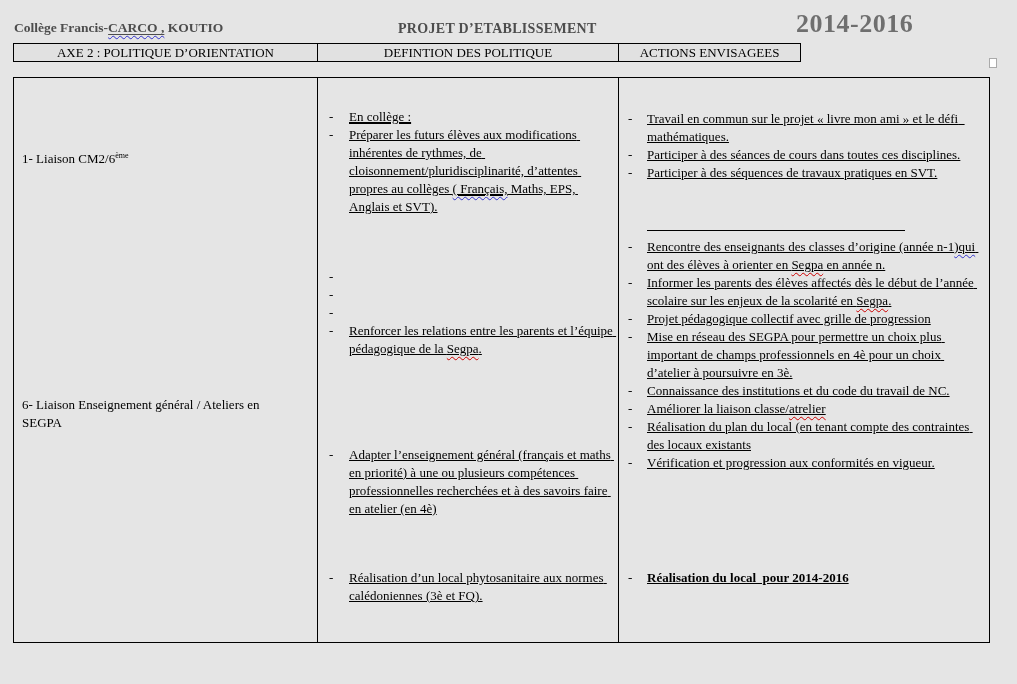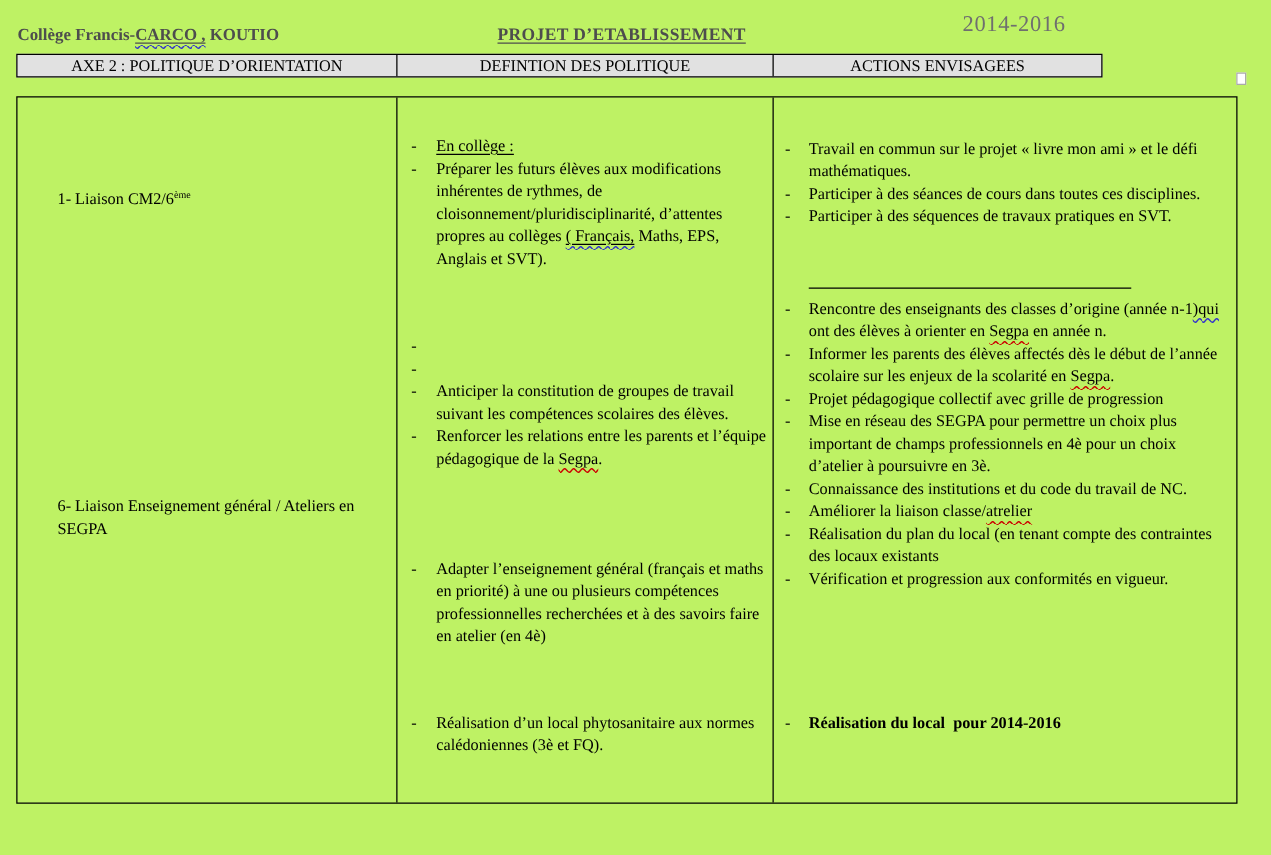--- a/index.html
+++ b/index.html
@@ -1,52 +1,52 @@
 <!DOCTYPE html>
 <html><head>
 <meta charset="utf-8">
 <style>
   * { margin:0; padding:0; box-sizing:border-box; }
   html,body { background:#ffffff; }
   .page {
-    position:relative; width:1017px; height:684px; background:#bef264;
+    position:relative; width:1017px; height:684px; background:#e5e5e5;
     font-family:"Liberation Serif","DejaVu Serif",serif;
     font-size:13px; color:#000; overflow:hidden;
   }
   
   .college   { position:absolute; left:14px;  top:20px; font-weight:bold; font-size:13.5px; color:#4d4d4d; }
   .doctitle  { position:absolute; left:398px; top:21px; font-weight:bold; font-size:14px; color:#4d4d4d; letter-spacing:.3px; }
-  .doctitle .inner { text-decoration:underline; text-underline-offset:2px; }
-  .years     { position:absolute; left:770px; top:9px; font-weight:normal; font-size:18px; color:#6f6f6f; letter-spacing:.5px; }
+  .doctitle .inner { text-underline-offset:2px; }
+  .years     { position:absolute; left:796px; top:9px; font-weight:bold; font-size:26px; color:#6f6f6f; letter-spacing:.5px; }
   
   .thead {
-    position:absolute; left:13px; top:43px; width:869px; height:19px;
+    position:absolute; left:13px; top:43px; width:788px; height:19px;
     display:flex; background:#e1e1e1; border:1.5px solid #000;
   }
   .thead .hc { display:flex; align-items:center; justify-content:center; font-size:13px; color:#000; height:100%; }
   .thead .hc1 { width:303px; }
   .thead .hc2 { width:302px; border-left:1.5px solid #000; border-right:1.5px solid #000; }
   .thead .hc3 { flex:1; }
   
   .anchor { position:absolute; left:989px; top:58px; width:8px; height:10px; border:1px solid #aaa; background:#fff; }
   
   .mtable {
     position:absolute; left:13px; top:77px; width:977px; height:566px;
     border:1.5px solid #000; display:flex;
   }
   .tcol { position:relative; height:100%; }
   .c1 { width:303px; }
   .c2 { width:302px; border-left:1.5px solid #000; border-right:1.5px solid #000; }
   .c3 { flex:1; }
-  .label { position:absolute; left:8px; right:16px; line-height:18px;margin-left:24px; }
+  .label { position:absolute; left:8px; right:16px; line-height:18px; }
   .list  { position:absolute; left:0; right:5px; }
   .li    { display:flex; line-height:18px; }
   .li .dash { flex:0 0 31px; padding-left:11px; }
   .c3 .li .dash { flex:0 0 28px; padding-left:9px; }
-  .li .txt { flex:1; white-space:pre-wrap; }
+  .li .txt { flex:1; white-space:pre-wrap;text-decoration:underline; }
   .hrule { position:absolute; left:28px; width:258px; border-top:1.5px solid #000; }
   
   .u   { text-decoration:underline; text-decoration-thickness:1px; text-underline-offset:2px; }
   .wr  { text-decoration:underline wavy #cc0000; text-decoration-thickness:1px; text-underline-offset:2.5px; }
   .wb  { text-decoration:underline wavy #3333cc; text-decoration-thickness:1px; text-underline-offset:2.5px; }
   .b   { font-weight:bold; }
   .sup { vertical-align:super; font-size:8px; }
   
   .footer { position:absolute; left:0; top:680px; width:1017px; text-align:center; color:#808080; font-size:12.5px;margin-top:40px; }
 </style>
@@ -87,21 +87,20 @@
         </div>
       <div class="list" style="top:190px">
           <div class="li">
             <span class="dash">-</span>
           </div>
           <div class="li">
             <span class="dash">-</span>
           </div>
           <div class="li">
             <span class="dash">-</span>
-            <span class="txt">Anticiper la constitution de groupes de travail suivant les compétences scolaires des élèves.</span>
           </div>
           <div class="li">
             <span class="dash">-</span>
             <span class="txt">Renforcer les relations entre les parents et l’équipe pédagogique de la <span class="wr">Segpa</span>.</span>
           </div>
         </div>
       <div class="list" style="top:368px">
           <div class="li">
             <span class="dash">-</span>
             <span class="txt">Adapter l’enseignement général (français et maths en priorité) à une ou plusieurs compétences professionnelles recherchées et à des savoirs faire en atelier (en 4è)</span>

